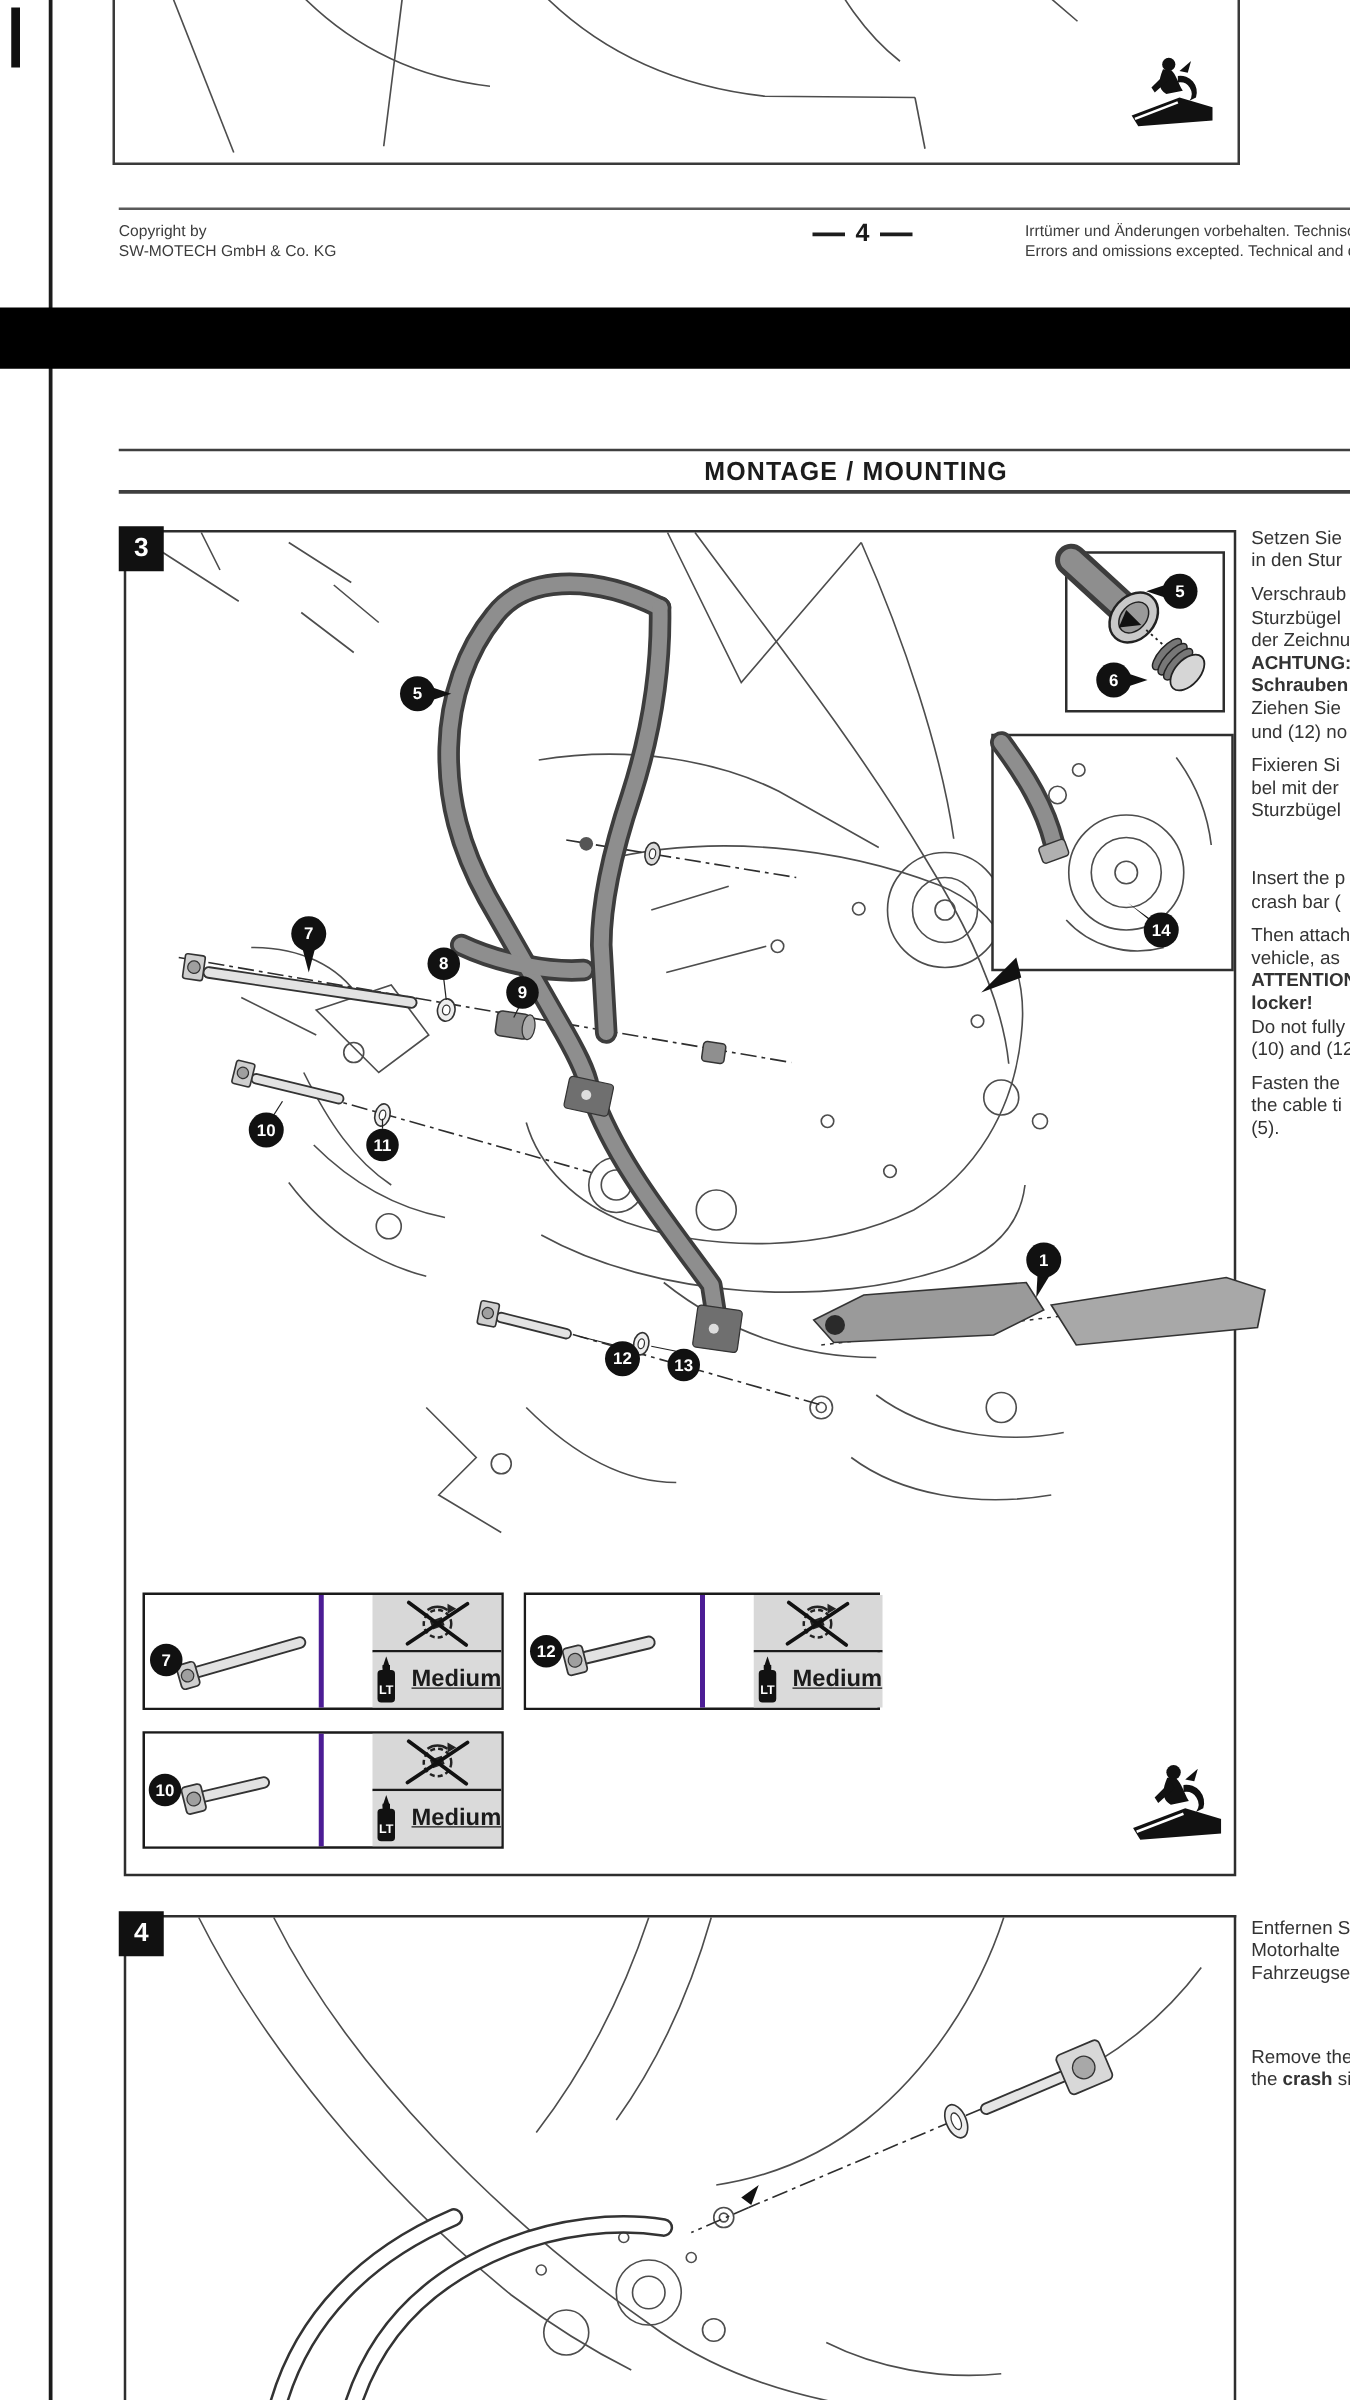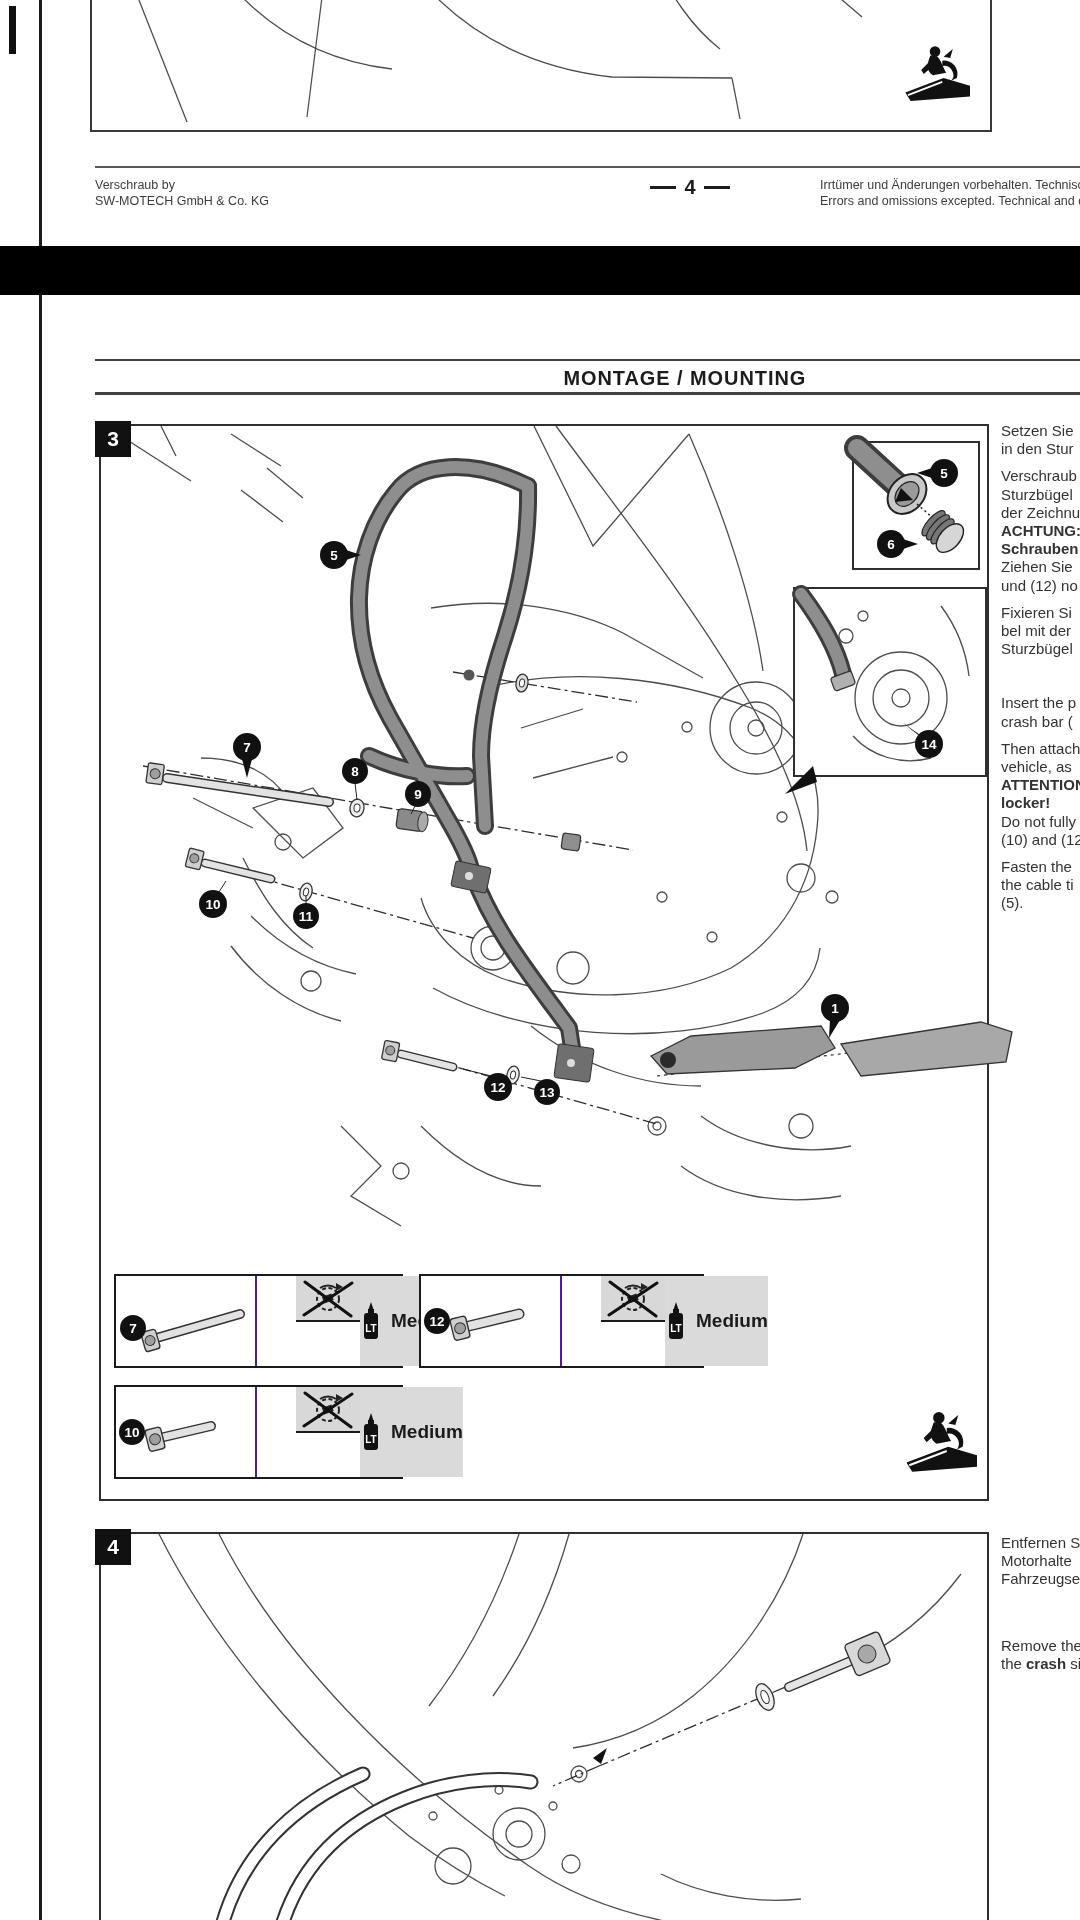--- a/index.html
+++ b/index.html
@@ -34,24 +34,24 @@
   
   .txtcol{width:300px;overflow:visible;}
   .tcol3{left:1001px;top:422px;} .tcol4{left:1001px;top:1534px;}
   .tl{white-space:nowrap;font-size:15px;line-height:18.2px;color:#333;}
   .b{font-weight:bold;}
   .para{margin-bottom:9px;}
   .lang-gap{height:27px;} .gap4{height:39px;}
   
   .ptable{position:absolute;height:90px;border:2px solid #1a1a1a;display:flex;background:#fff;}
   .pt-left{width:143px;background:#fff;}
-  .pt-right{flex:1;border-left:2px solid #4c1d95;display:flex;flex-direction:row;padding-left:39px;}
+  .pt-right{flex:1;border-left:4px solid #4c1d95;display:flex;flex-direction:column;padding-left:39px;}
   .pt-torque{height:44px;background:#d8d8d8;border-bottom:2px solid #1a1a1a;display:flex;align-items:center;justify-content:center;}
   .pt-loctite{flex:1;background:#dadada;display:flex;align-items:center;justify-content:center;gap:9px;}
-  .loctite-grade{font-size:19px;font-weight:bold;color:#1b1b1b;}
+  .loctite-grade{font-size:19px;font-weight:bold;color:#1b1b1b;text-decoration:underline;}
   .badge-txt{font-family:"Liberation Sans","DejaVu Sans",sans-serif;font-weight:bold;fill:#fff;}
 </style>
 </head>
 <body>
 
 <div class="screen">
 
   <div class="abs top-illustration-box">
     <svg class="art-svg" width="894" height="169" viewBox="0 0 894 169">
       <g fill="none" stroke="#4d4d4d" stroke-width="1.3">
@@ -73,21 +73,21 @@
           <path d="M58,36 A20,20 0 0 1 80,62 L72,66 A14,14 0 0 0 58,44 Z"></path>
           <path d="M60,30 L74,18 L70,32 Z"></path>
         </g>
         <path d="M6,88 L58,68" stroke="#fff" stroke-width="3" fill="none"></path>
       </g>
     </svg>
   </div>
 
   <div class="abs top-rule"></div>
   <div class="abs copyright">
-    <div>Verschraub by</div>
+    <div>Copyright by</div>
     <div>SW-MOTECH GmbH &amp; Co. KG</div>
   </div>
   <div class="abs pagenum-wrap">
     <span class="dash"></span>
     <span class="pagenum">4</span>
     <span class="dash"></span>
   </div>
   <div class="abs notice">
     <div>Irrtümer und Änderungen vorbehalten. Technische</div>
     <div>Errors and omissions excepted. Technical and desig</div>

